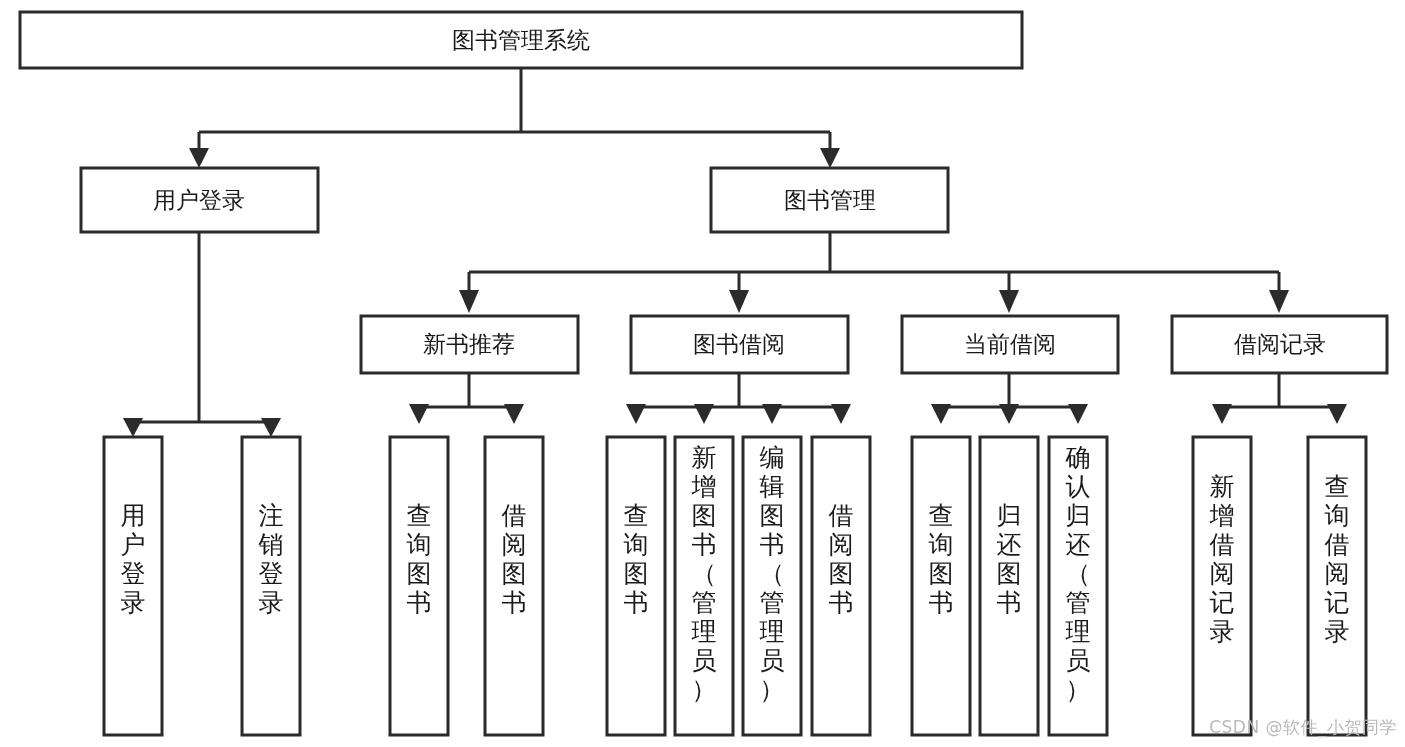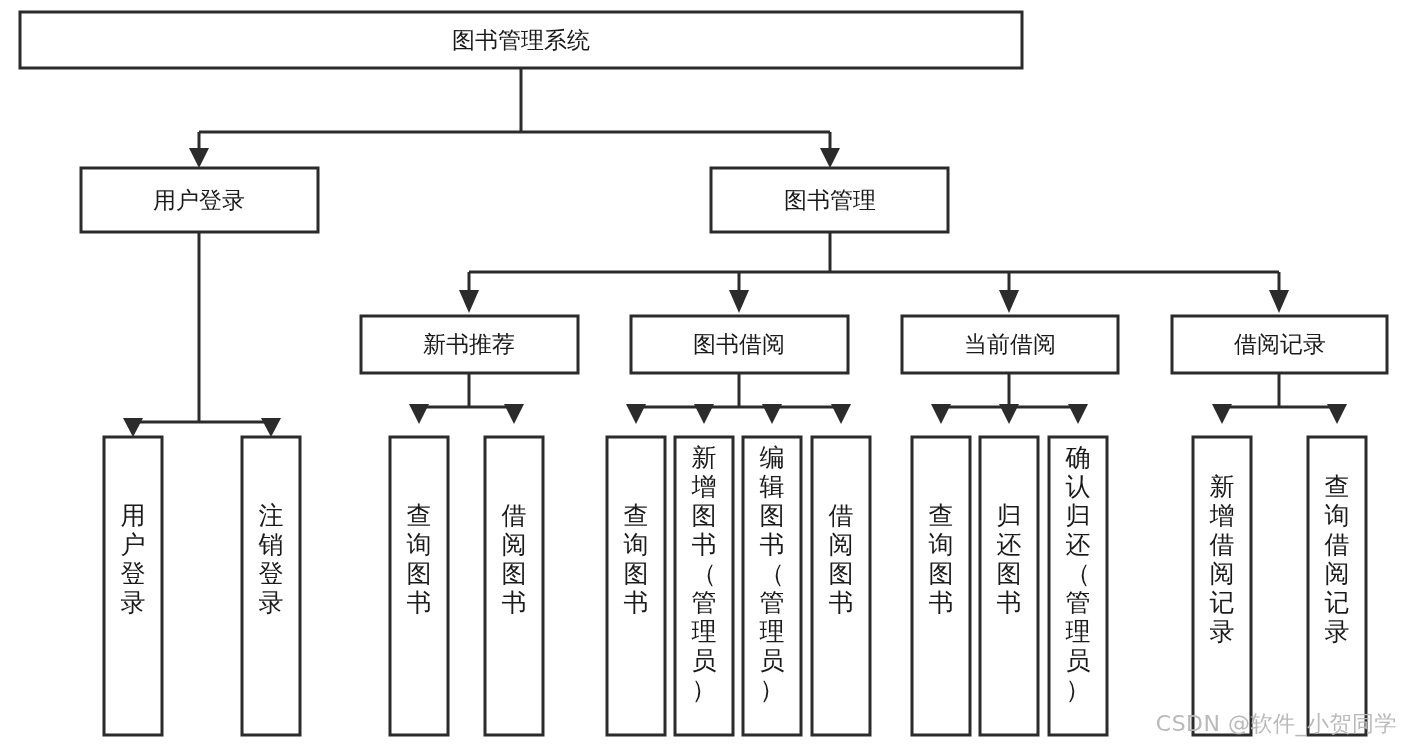--- a/index.html
+++ b/index.html
@@ -23,21 +23,21 @@
     font-family:"DejaVu Sans","Liberation Sans",sans-serif;
     fill:#1a1a1a;
     font-size:25px;
     text-anchor:middle;
   }
   .watermark{
     position:absolute;
     right:8px;
     bottom:8px;
     font-family:"DejaVu Sans","Liberation Sans",sans-serif;
-    font-size:22px;
+    font-size:17px;
     color:#b9b9b9;
     letter-spacing:0.5px;
     white-space:nowrap;
     pointer-events:none;
   }
 </style>
 </head>
 <body>
 
 <div id="diagram-root">

